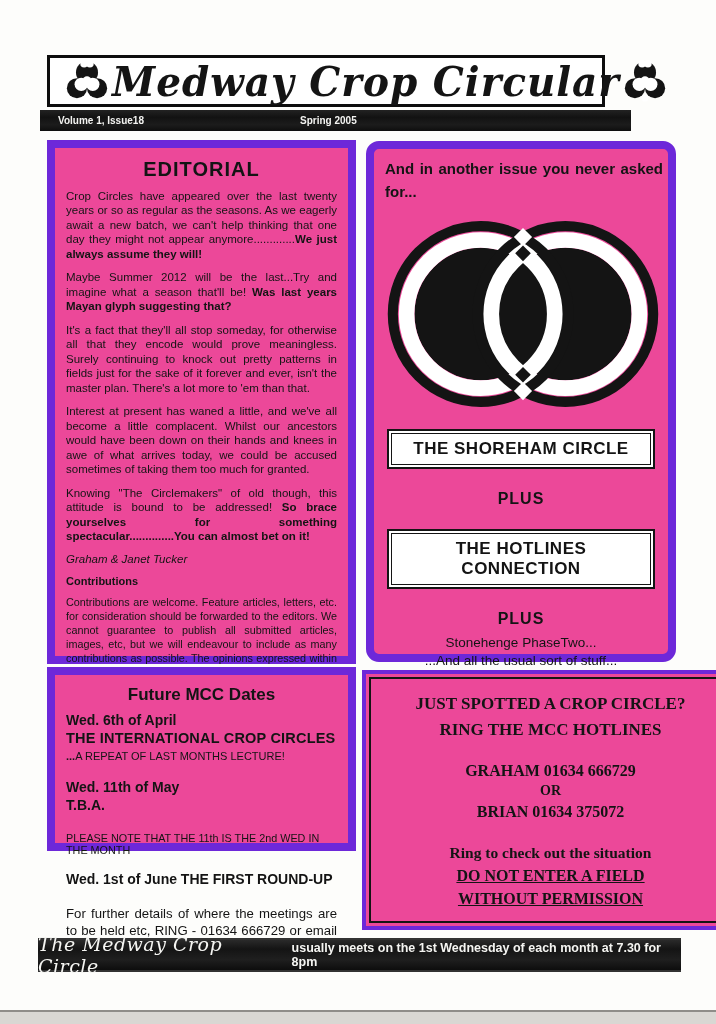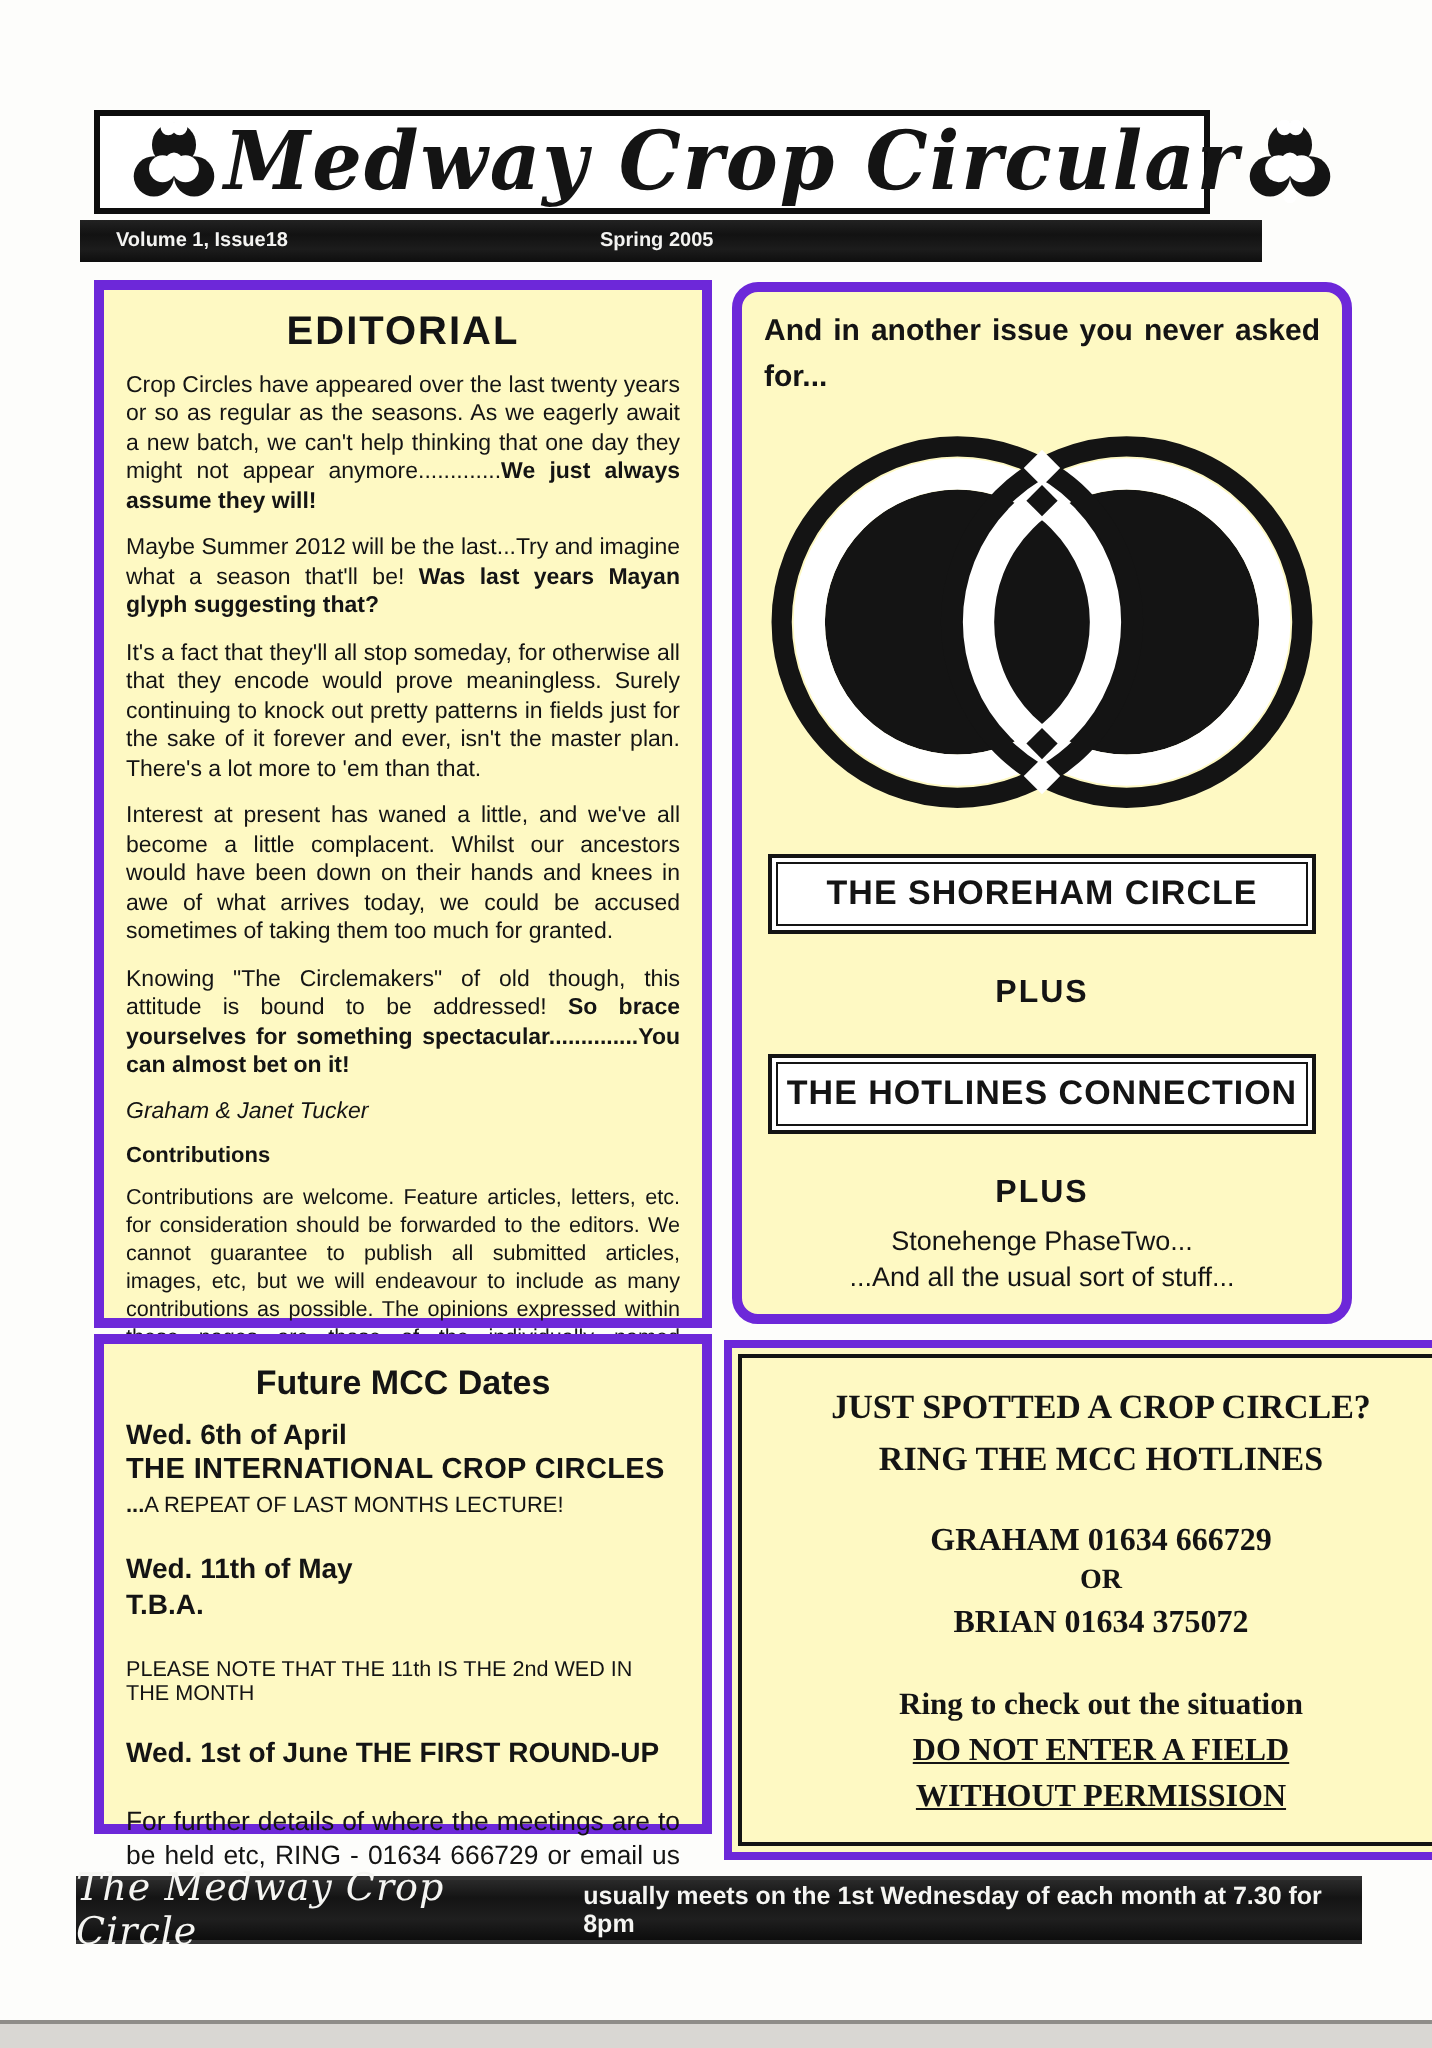--- a/index.html
+++ b/index.html
@@ -32,24 +32,24 @@
   
   .issue-bar{
     position:absolute; left:40px; top:110px; width:591px; height:21px;
     background:linear-gradient(#222 0%, #121212 35%, #1c1c1c 70%, #0e0e0e 100%);
     color:#f3f3f1; font-size:10px; font-weight:bold;
     display:flex; align-items:center;
   }
   .issue-bar .vol{ margin-left:18px; }
   .issue-bar .season{ position:absolute; left:260px; }
   
-  .col-box{ position:absolute; background:#fef9c3; border:5px solid #6d28d9; }
+  .col-box{ position:absolute; background:#ec4899; border:8px solid #6d28d9; }
   #editorial-box{ left:47px; top:140px; width:309px; height:524px; padding:8px 11px; }
   #teaser-box{ left:366px; top:141px; width:310px; height:521px; padding:9px 11px;border-radius:13px; }
-  #dates-box{ left:47px; top:667px; width:309px; height:250px; padding:8px 11px; }
+  #dates-box{ left:47px; top:667px; width:309px; height:184px; padding:8px 11px; }
   #hotline-box{ left:362px; top:670px; width:377px; height:260px; border-width:4px; padding:3px; }
   #hotline-inner{ border:2px solid #141414; width:100%; height:100%; text-align:center;
     font-family:"Liberation Serif", serif; font-weight:bold; padding-top:12px; }
   
   .ed-heading{ text-align:center; font-size:20px; font-weight:bold; letter-spacing:1px; margin:2px 0 8px; }
   .ed-p{ font-size:11.5px; line-height:1.26; text-align:justify; margin-bottom:9px; }
   .ed-p .b{ font-weight:bold; }
   .byline{ font-style:italic; font-size:11.5px; margin:2px 0 10px; }
   .contrib-h{ font-size:11px; font-weight:bold; margin-bottom:8px; }
   .contrib-p{ font-size:10.8px; line-height:1.3; text-align:justify; margin-bottom:9px; }

